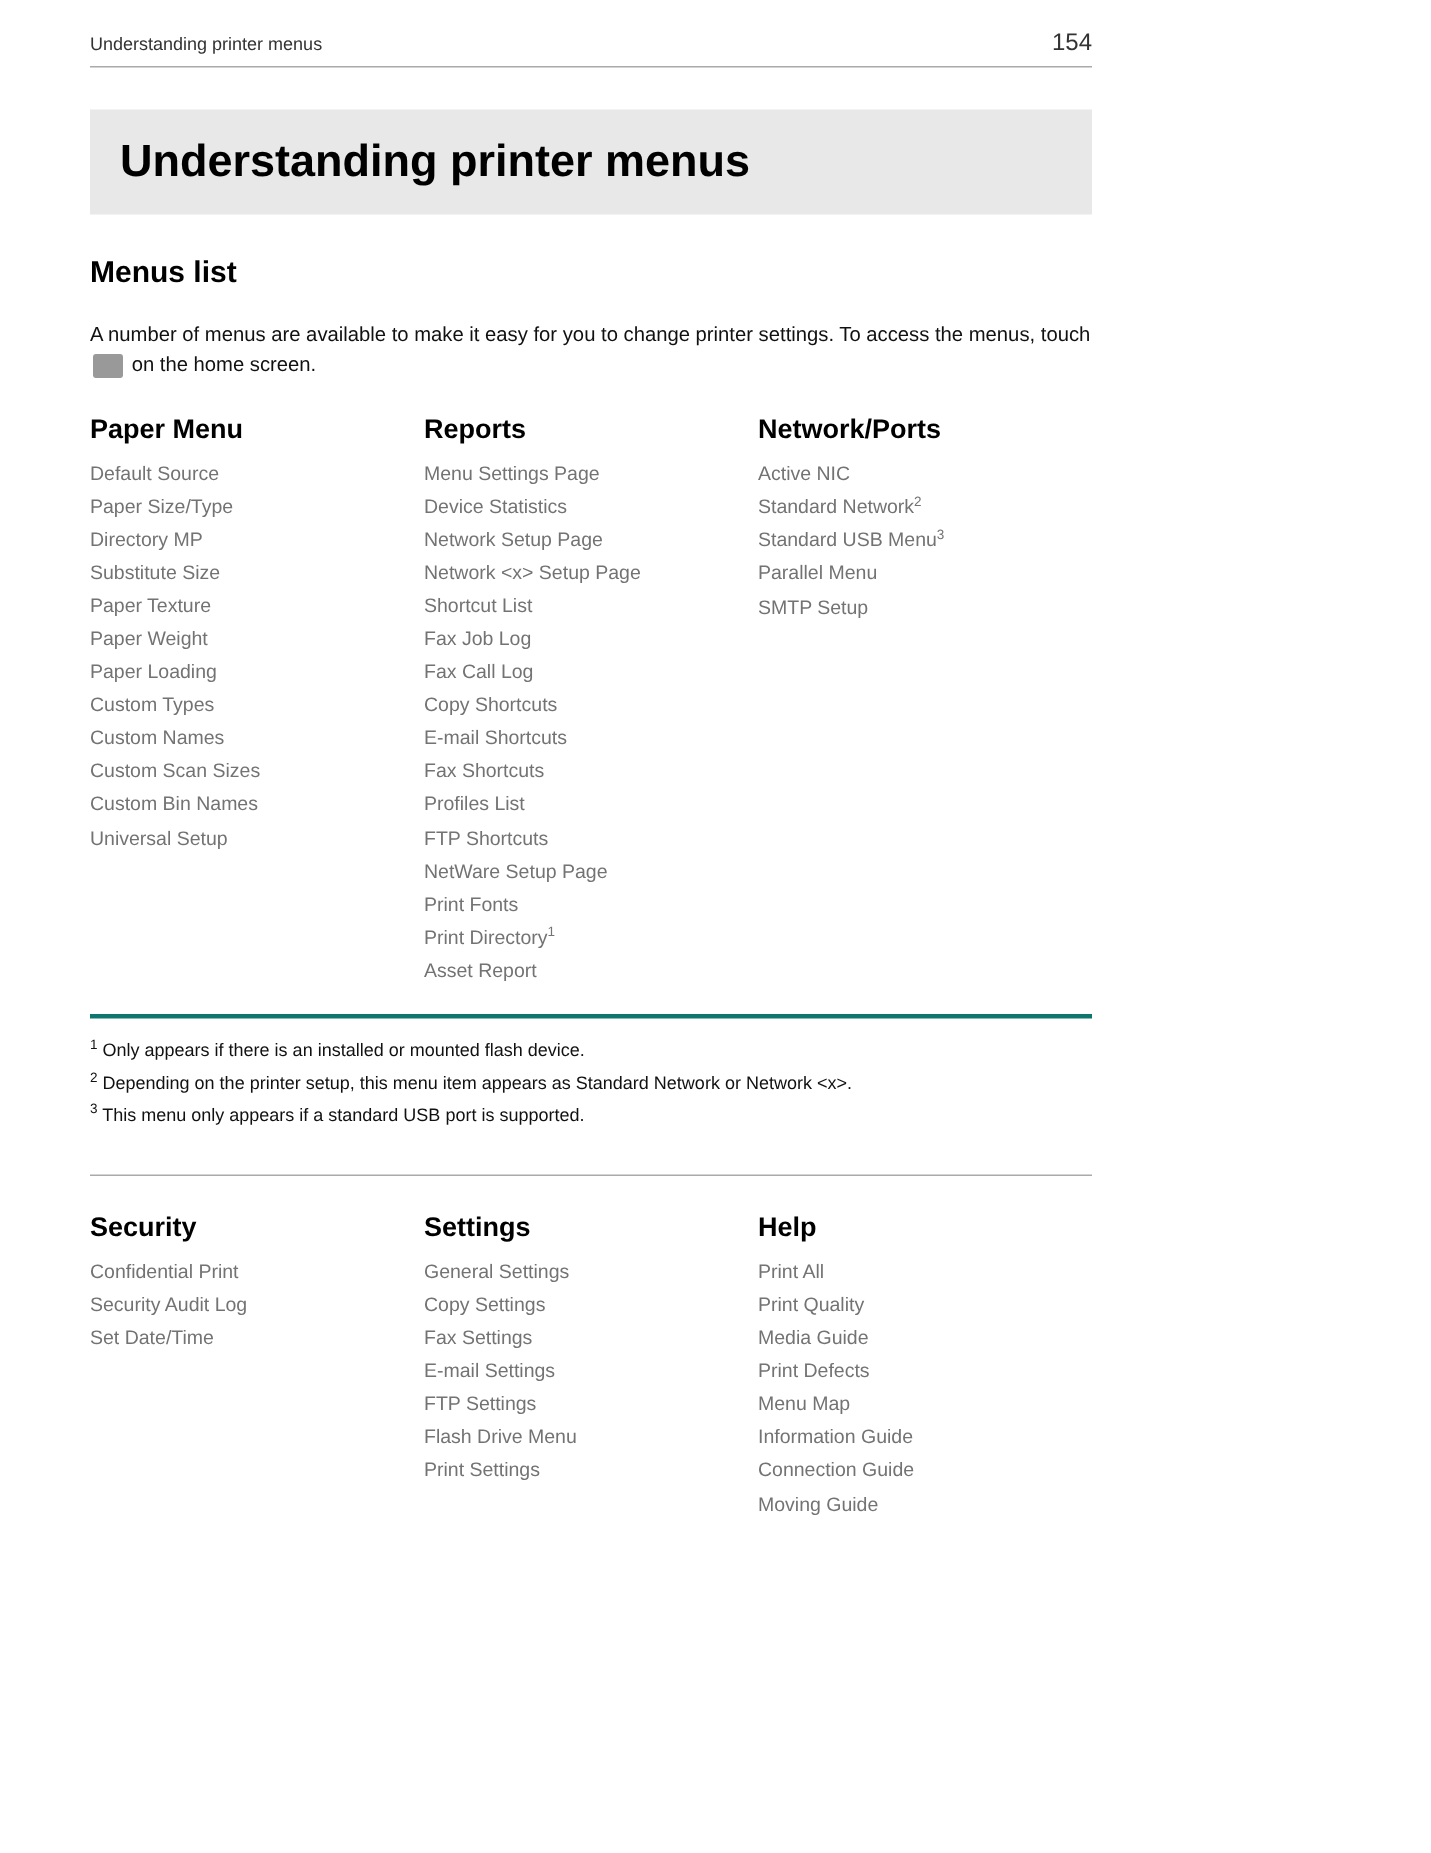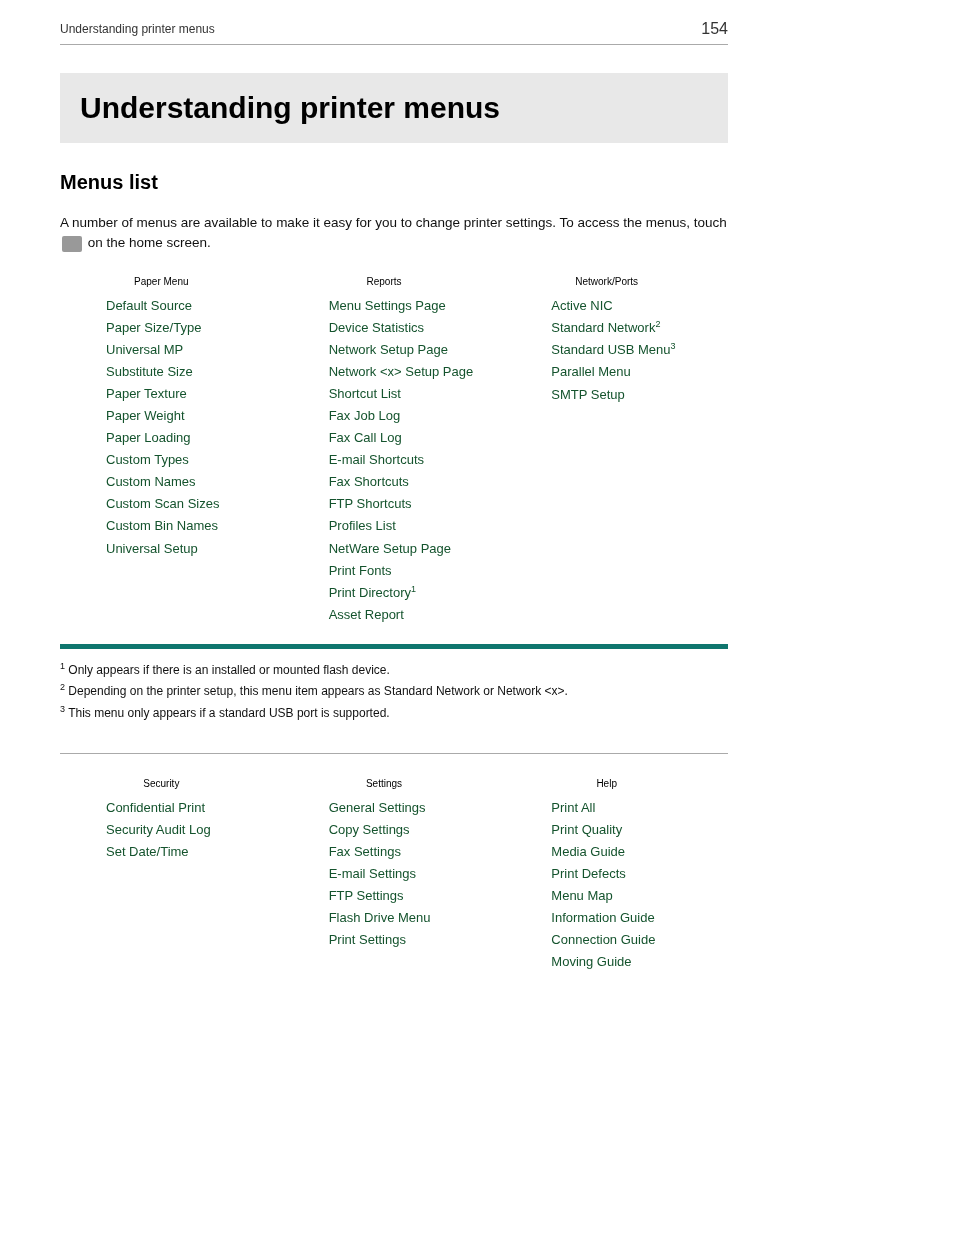--- a/index.html
+++ b/index.html
@@ -59,38 +59,36 @@
     .menus-grid {
       display: grid;
       grid-template-columns: 1fr 1fr 1fr;
       gap: 0;
       margin-bottom: 18px;
     }
     .menu-column {
       padding-right: 20px;
     }
     .menu-column-header {
-      font-weight: normal;
-      font-size: 10px;
+      font-weight: bold;
+      font-size: 18px;
       margin-bottom: 8px;
-      text-align: center;
     }
     .menu-item {
       font-size: 13px;
       line-height: 1.7;
-      color: #14532d;
-      margin-left: 46px;
+      color: #737373;
     }
     .menu-item sup {
       font-size: 9px;
     }
     .footnotes-section {
       margin-top: 18px;
       margin-bottom: 30px;
-      border-top: 5px solid #0f766e;
+      border-top: 3px solid #0f766e;
       padding-top: 10px;
     }
     .footnote {
       font-size: 12px;
       line-height: 1.6;
       color: #111;
     }
     .footnote sup {
       font-size: 9px;
     }
@@ -127,45 +125,46 @@
     <span style="display:inline-block; width:20px; height:16px; background:#999; vertical-align:middle; border-radius:2px; margin:0 2px;"></span>
     on the home screen.
   </p>
 
   <div class="menus-grid">
 
     <div class="menu-column">
       <div class="menu-column-header">Paper Menu</div>
       <div class="menu-item">Default Source</div>
       <div class="menu-item">Paper Size/Type</div>
-      <div class="menu-item">Universal MP</div>
+      <div class="menu-item">Directory MP</div>
       <div class="menu-item">Substitute Size</div>
       <div class="menu-item">Paper Texture</div>
       <div class="menu-item">Paper Weight</div>
       <div class="menu-item">Paper Loading</div>
       <div class="menu-item">Custom Types</div>
       <div class="menu-item">Custom Names</div>
       <div class="menu-item">Custom Scan Sizes</div>
       <div class="menu-item">Custom Bin Names</div>
       <div class="menu-item">Universal Setup</div>
     </div>
 
     <div class="menu-column">
       <div class="menu-column-header">Reports</div>
       <div class="menu-item">Menu Settings Page</div>
       <div class="menu-item">Device Statistics</div>
       <div class="menu-item">Network Setup Page</div>
       <div class="menu-item">Network &lt;x&gt; Setup Page</div>
       <div class="menu-item">Shortcut List</div>
       <div class="menu-item">Fax Job Log</div>
       <div class="menu-item">Fax Call Log</div>
+      <div class="menu-item">Copy Shortcuts</div>
       <div class="menu-item">E-mail Shortcuts</div>
       <div class="menu-item">Fax Shortcuts</div>
+      <div class="menu-item">Profiles List</div>
       <div class="menu-item">FTP Shortcuts</div>
-      <div class="menu-item">Profiles List</div>
       <div class="menu-item">NetWare Setup Page</div>
       <div class="menu-item">Print Fonts</div>
       <div class="menu-item">Print Directory<sup>1</sup></div>
       <div class="menu-item">Asset Report</div>
     </div>
 
     <div class="menu-column">
       <div class="menu-column-header">Network/Ports</div>
       <div class="menu-item">Active NIC</div>
       <div class="menu-item">Standard Network<sup>2</sup></div>

